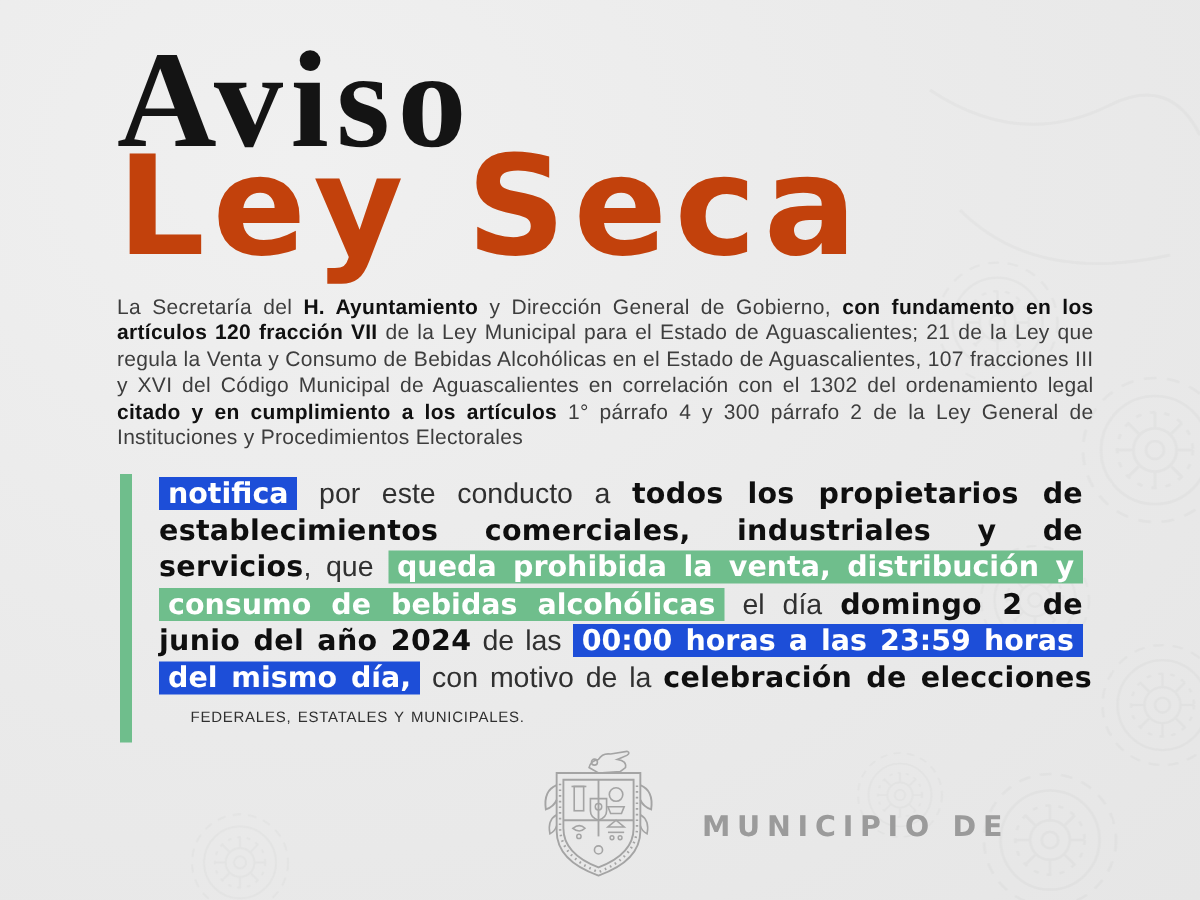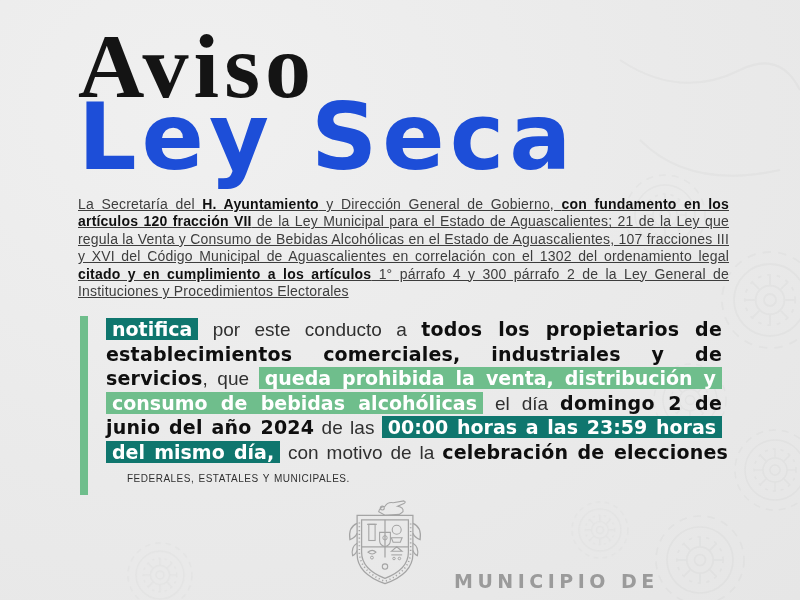--- a/index.html
+++ b/index.html
@@ -17,31 +17,30 @@
   header{padding:30px 0 0 78px;}
   .title-line{
     display:block;
     font-family:"DejaVu Sans", sans-serif;
     font-weight:800;
     font-size:92px;
     line-height:72px;
     letter-spacing:5px;
   }
   .title-1{color:#141414;font-family:Liberation Serif, serif;}
-  .title-2{color:#1d4ed8;}
+  .title-2{color:#c2410c;}
 
   
   .intro{
     margin:22px 71px 0 78px;
     font-size:14px;
     line-height:17.4px;
     text-align:justify;
     color:#3d3d3d;
     letter-spacing:.2px;
-    text-decoration:underline;
   }
   .intro .seg-bold{font-weight:bold;color:#101010;}
   .intro .seg-regular{color:#3d3d3d;}
 
   
   .notice{
     margin:16px 78px 0 80px;
     border-left:8px solid #6fbe8c;
     padding:2px 0 4px 18px;
   }
@@ -57,27 +56,27 @@
     font-family:"DejaVu Sans", sans-serif;
     font-size:19px;font-weight:800;color:#0f0f0f;letter-spacing:.2px;
   }
   .notice-text .seg-highlight-black,
   .notice-text .seg-highlight-green{
     font-family:"DejaVu Sans", sans-serif;
     font-size:19px;font-weight:800;color:#ffffff;
     padding:0 6px;
     -webkit-box-decoration-break:clone;box-decoration-break:clone;
   }
-  .notice-text .seg-highlight-black{background:#0f766e;}
+  .notice-text .seg-highlight-black{background:#1d4ed8;}
   .notice-text .seg-highlight-green{background:#6fbe8c;}
 
   
   footer{
-    position:absolute;left:344px;top:500px;z-index:1;
-    display:flex;align-items:flex-end;
+    position:absolute;left:358px;top:500px;z-index:1;
+    display:flex;align-items:center;
   }
   .crest{width:82px;height:90px;flex:0 0 auto;}
   .org{margin:14px 0 0 28px;}
   .org-line{
     font-family:"DejaVu Sans", sans-serif;
     font-weight:800;font-size:19px;line-height:17.5px;
     letter-spacing:4.5px;color:#9b9b9b;
   }
 </style>
 </head>

